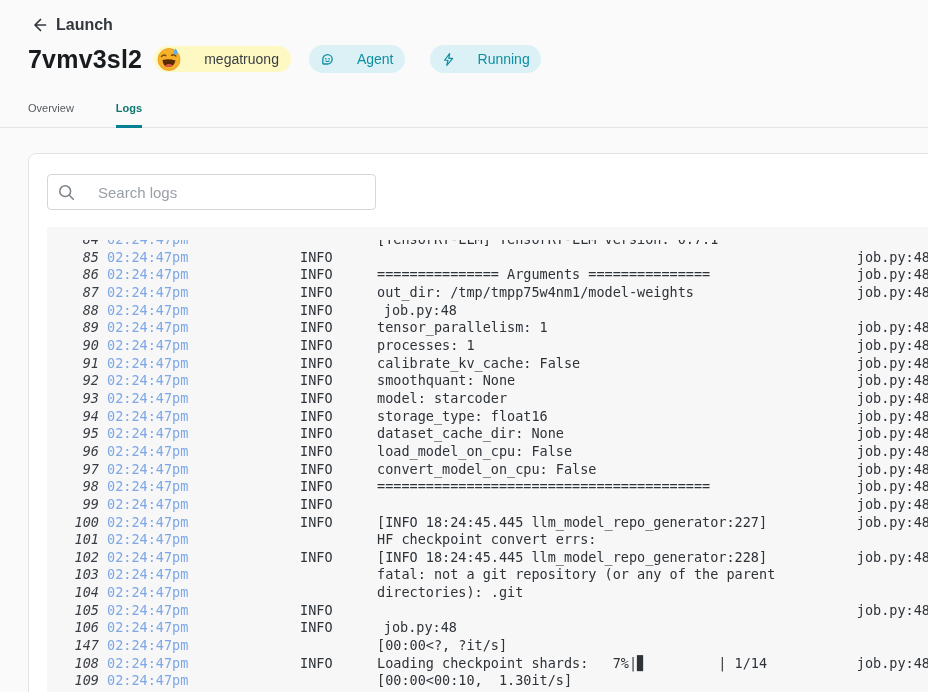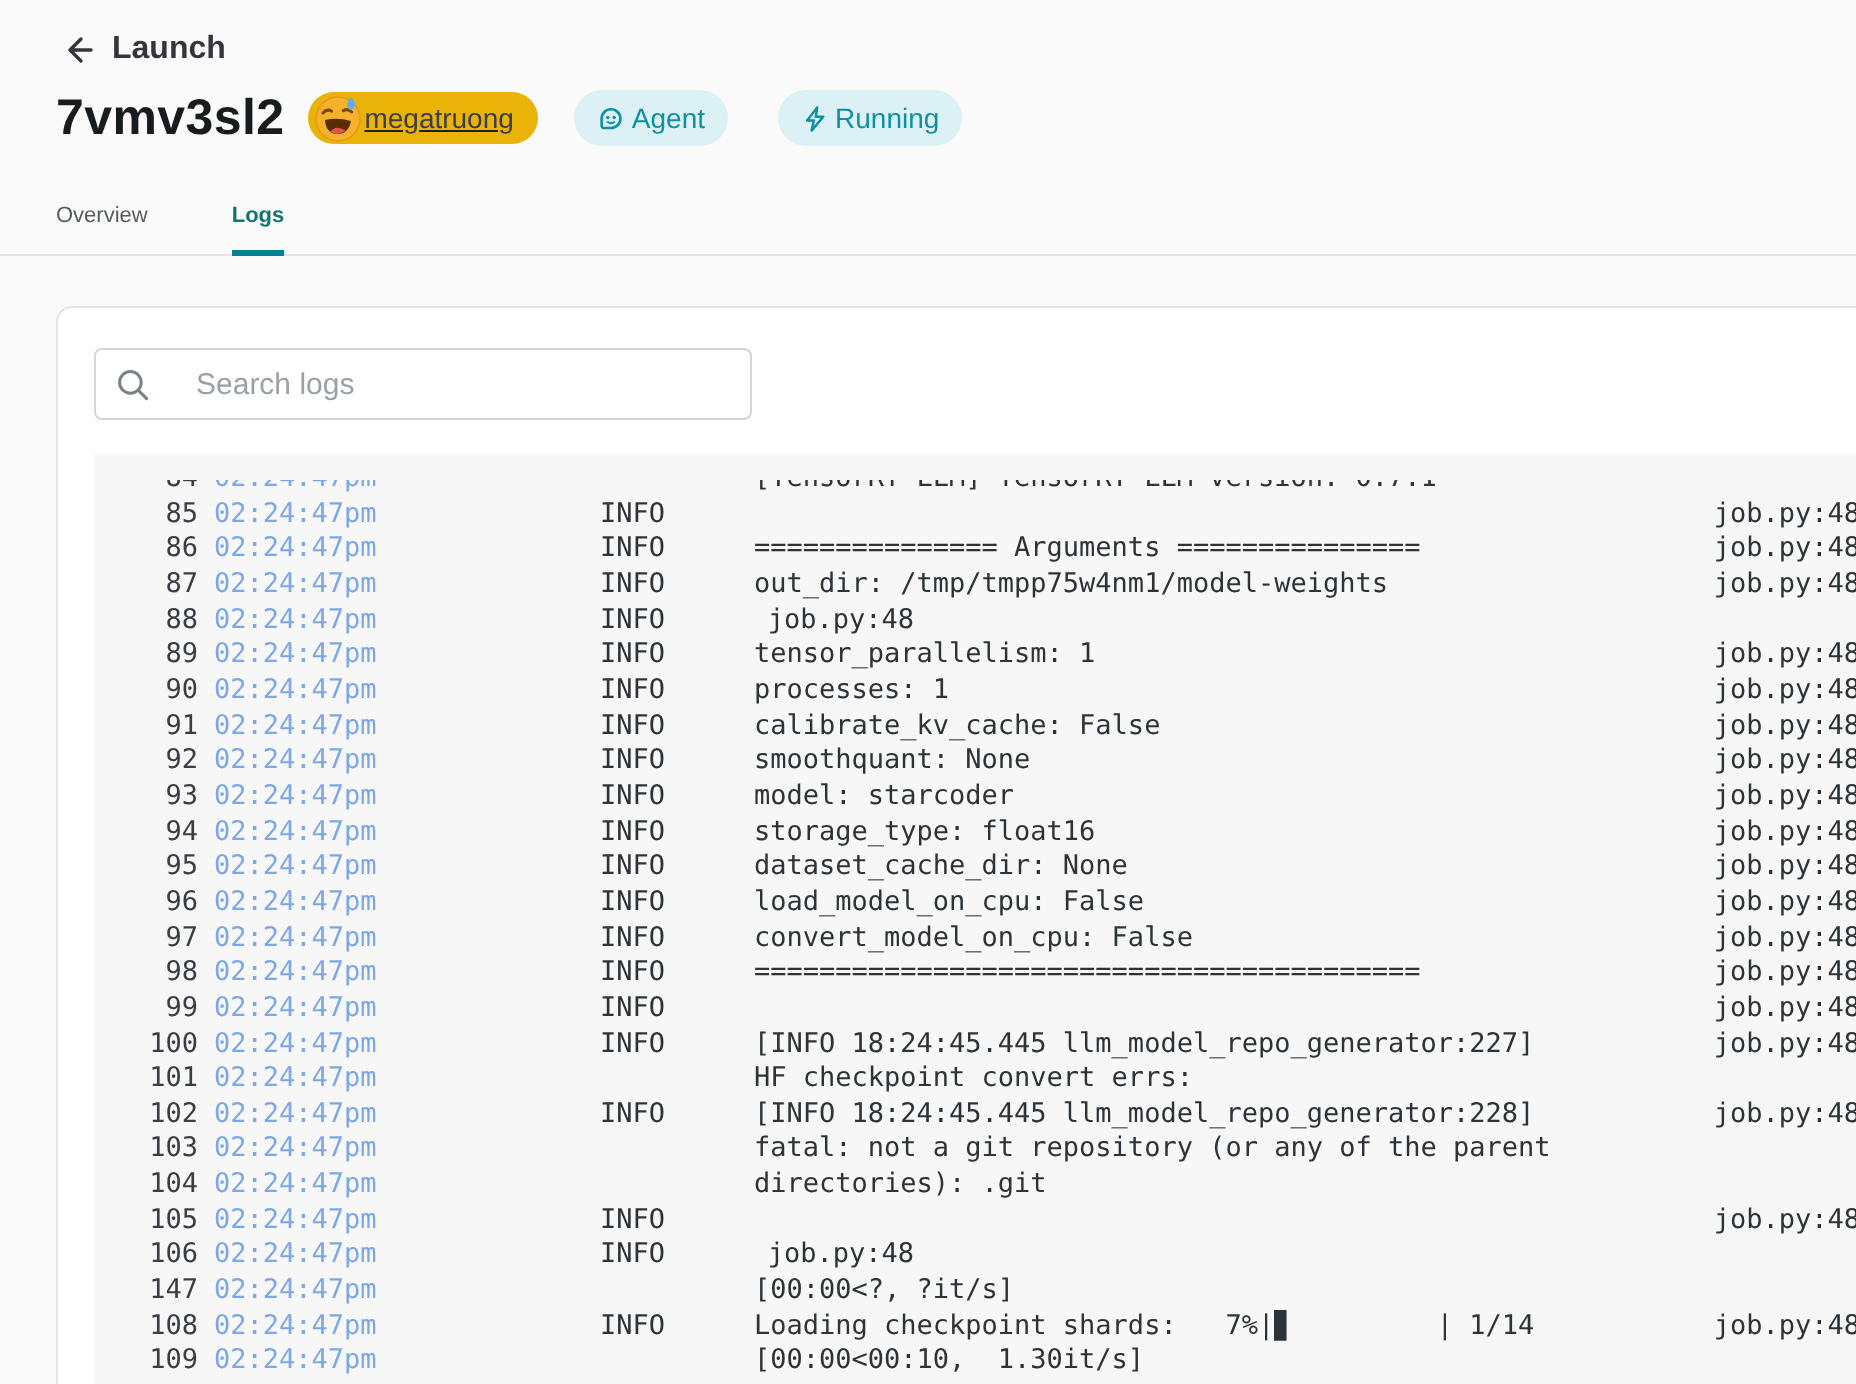--- a/index.html
+++ b/index.html
@@ -19,30 +19,30 @@
   .back-arrow { width:18px; height:18px; display:inline-flex; cursor:pointer; }
   .back-label { font-size:16px; font-weight:700; color:#33373d; cursor:pointer; }
 
   .title-row {
     display:flex; align-items:center;
     margin:10px 0 0 28px; height:30px;
   }
   .page-title { font-size:25px; font-weight:700; color:#181c1f; letter-spacing:0.2px; }
 
   .owner-pill {
-    display:flex; align-items:center; gap:0;
-    background:#eab308; border-radius:14px;
+    display:flex; align-items:center; gap:22px;
+    background:#fef9c3; border-radius:14px;
     height:26px; padding:0 12px 0 2px;
-    margin-left:12px; cursor:pointer;text-decoration:underline;
+    margin-left:12px; cursor:pointer;
   }
   .owner-pill .avatar { width:26px; height:26px; display:inline-flex; }
   .owner-name { font-size:14px; color:#3a3e44; }
 
   .badge {
-    display:flex; align-items:center; gap:3px;
+    display:flex; align-items:center; gap:22px;
     background:#dcf1f5; border-radius:15px;
     height:28px; padding:0 11px;
     color:#0e8fa3; font-size:14px; font-weight:400;
   }
   .badge-agent   { margin-left:18px; }
   .badge-running { margin-left:25px; }
   .badge .bicon { width:15px; height:15px; display:inline-flex; }
 
   
   .tabs {
@@ -91,21 +91,21 @@
   }
   .log-clip { margin-top:13px; height:453px; overflow:hidden; }
 
   .log-row {
     display:flex; align-items:baseline;
     height:17.67px; line-height:17.67px;
     font-family:"DejaVu Sans Mono", monospace;
     font-size:13.5px; color:#2e3338; white-space:pre;
   }
   .log-row.first { margin-top:-9px; }
-  .col-num  { width:52px;  text-align:right; flex:0 0 auto; color:#3a3e44; }
+  .col-num  { width:52px;  text-align:right; flex:0 0 auto; color:#3a3e44;font-style:italic; }
   .col-ts   { width:201px; padding-left:8px; flex:0 0 auto; color:#7da7e6; cursor:pointer; }
   .col-level{ width:77px;  flex:0 0 auto; }
   .col-msg  { flex:1 1 auto; overflow:hidden; }
   .col-src  { width:80px; text-align:right; flex:0 0 auto; }
 </style>
 </head>
 <body>
 
 <div class="back-row">
   <span class="back-arrow">

